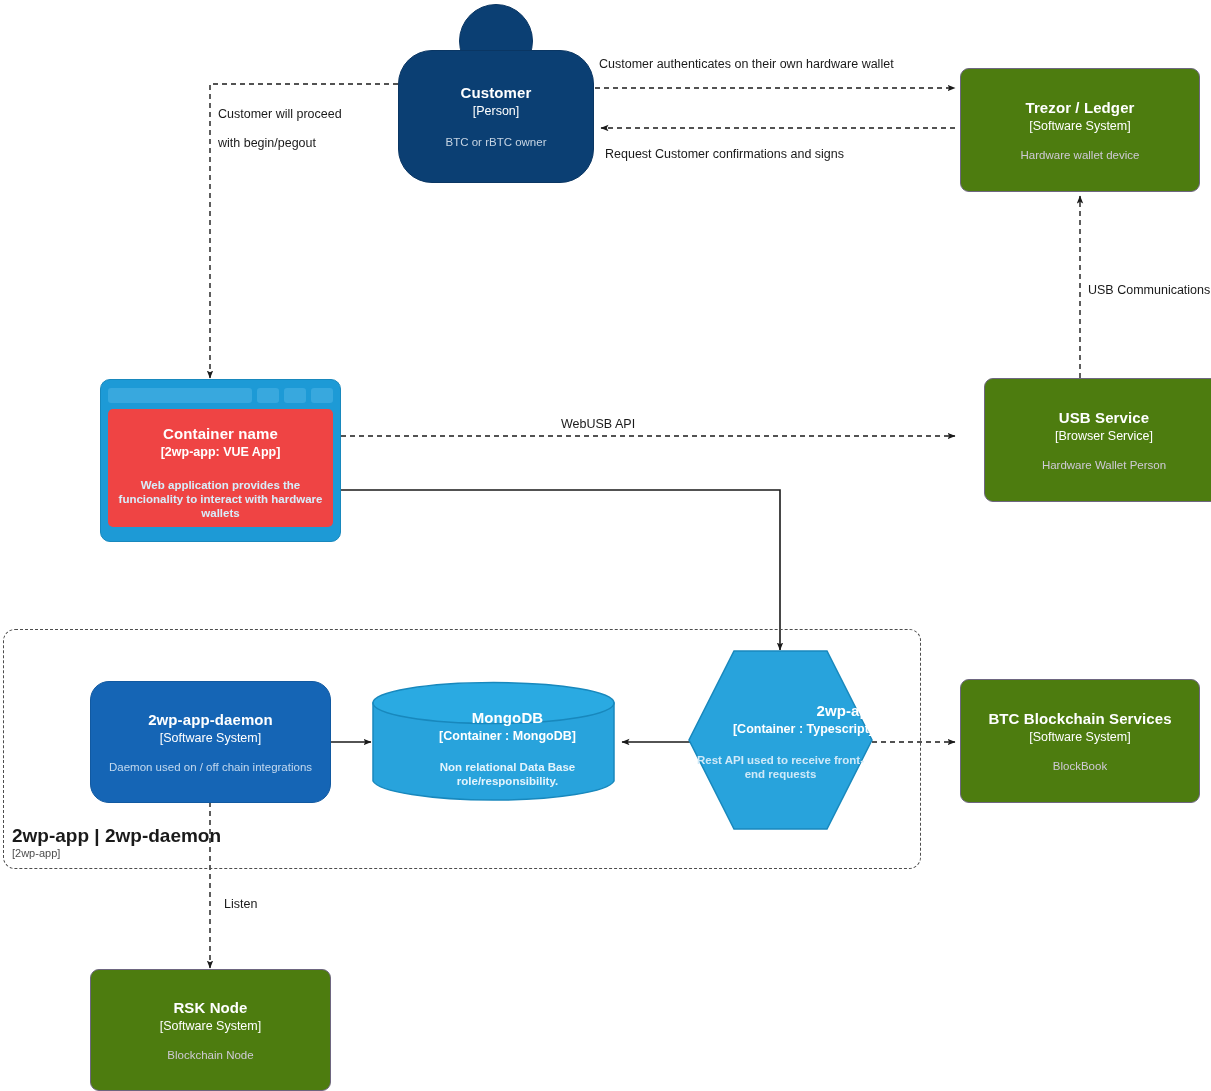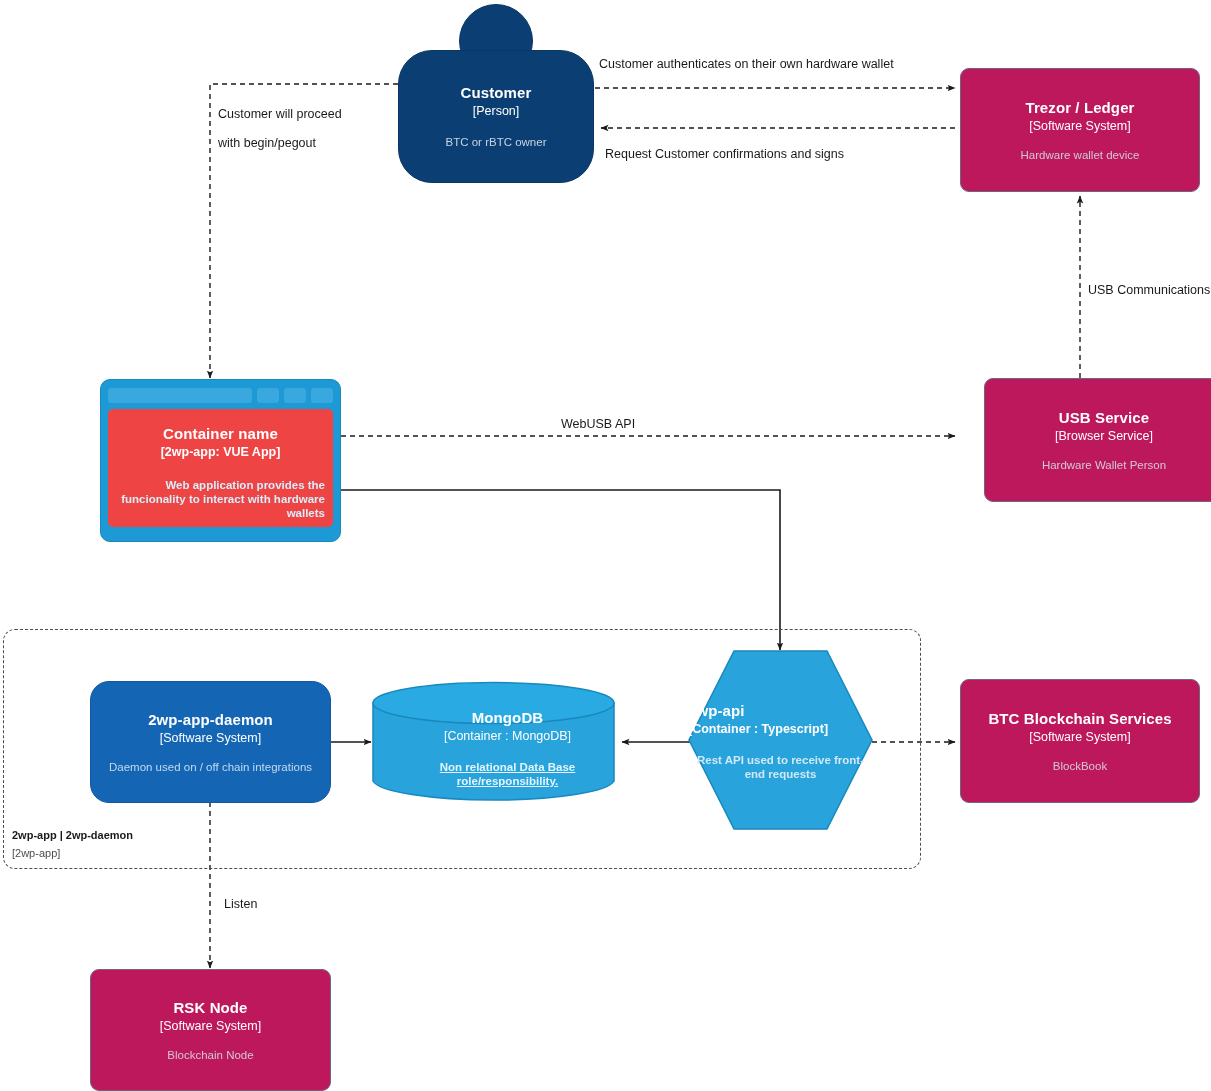--- a/index.html
+++ b/index.html
@@ -51,21 +51,21 @@
   }
   .n-desc {
     font-size: 11.5px;
     line-height: 14px;
     margin-top: 14px;
     padding: 0 12px;
   }
 
   
   .sys {
-    background: #be185d;
+    background: #4d7c0f;
     border: 1px solid #6e6680;
     border-radius: 9px;
   }
   .sys .n-desc { color: #cfcad6; }
 
   
   .person-wrap { position: absolute; }
   .person-head {
     position: absolute;
     left: 61px;
@@ -137,21 +137,20 @@
   }
   .browser-body .n-title { font-size: 15px; }
   .browser-body .n-type { font-weight: bold; font-size: 12.5px; }
   .browser-body .n-desc {
     font-weight: bold;
     color: #d7eefb;
     font-size: 11.5px;
     margin-top: 18px;
     line-height: 14px;
     padding: 0 8px;
-    text-align: right;
   }
 
   
   .db {
     position: absolute;
   }
   .db-shape {
     position: absolute;
     inset: 0;
   }
@@ -159,53 +158,53 @@
     position: absolute;
     left: 0; right: 0;
     top: 28px;
     display: flex;
     flex-direction: column;
     align-items: center;
     text-align: center;
     color: #ffffff;
     margin-left: 28px;
   }
-  .db-text .n-type { font-weight: normal; }
-  .db-text .n-desc { font-weight: bold; color: #e3f4fd; margin-top: 16px; text-decoration: underline; }
+  .db-text .n-type { font-weight: bold; }
+  .db-text .n-desc { font-weight: bold; color: #e3f4fd; margin-top: 16px; }
 
   
   .hex { position: absolute; }
   .hex-text {
     position: absolute;
     left: 0; right: 0;
     top: 52px;
     display: flex;
     flex-direction: column;
-    align-items: flex-start;
+    align-items: flex-end;
     text-align: center;
     color: #ffffff;
   }
   .hex-text .n-type { font-weight: bold; }
   .hex-text .n-desc { font-weight: bold; color: #cfe9f8; margin-top: 16px; padding: 0 4px; }
 
   
   .boundary {
     position: absolute;
     border: 1.6px dashed #4d4d4d;
     border-radius: 12px;
     box-sizing: border-box;
     background: transparent;
   }
   .boundary-label {
     position: absolute;
     color: #1a1a1a;
     text-align: left;
   }
   .boundary-label .b-name {
-    font-size: 11px;
+    font-size: 19px;
     font-weight: bold;
     line-height: 19px;
   }
   .boundary-label .b-type {
     font-size: 11px;
     line-height: 14px;
     color: #4d4d4d;
     margin-top: 1px;
   }
 

